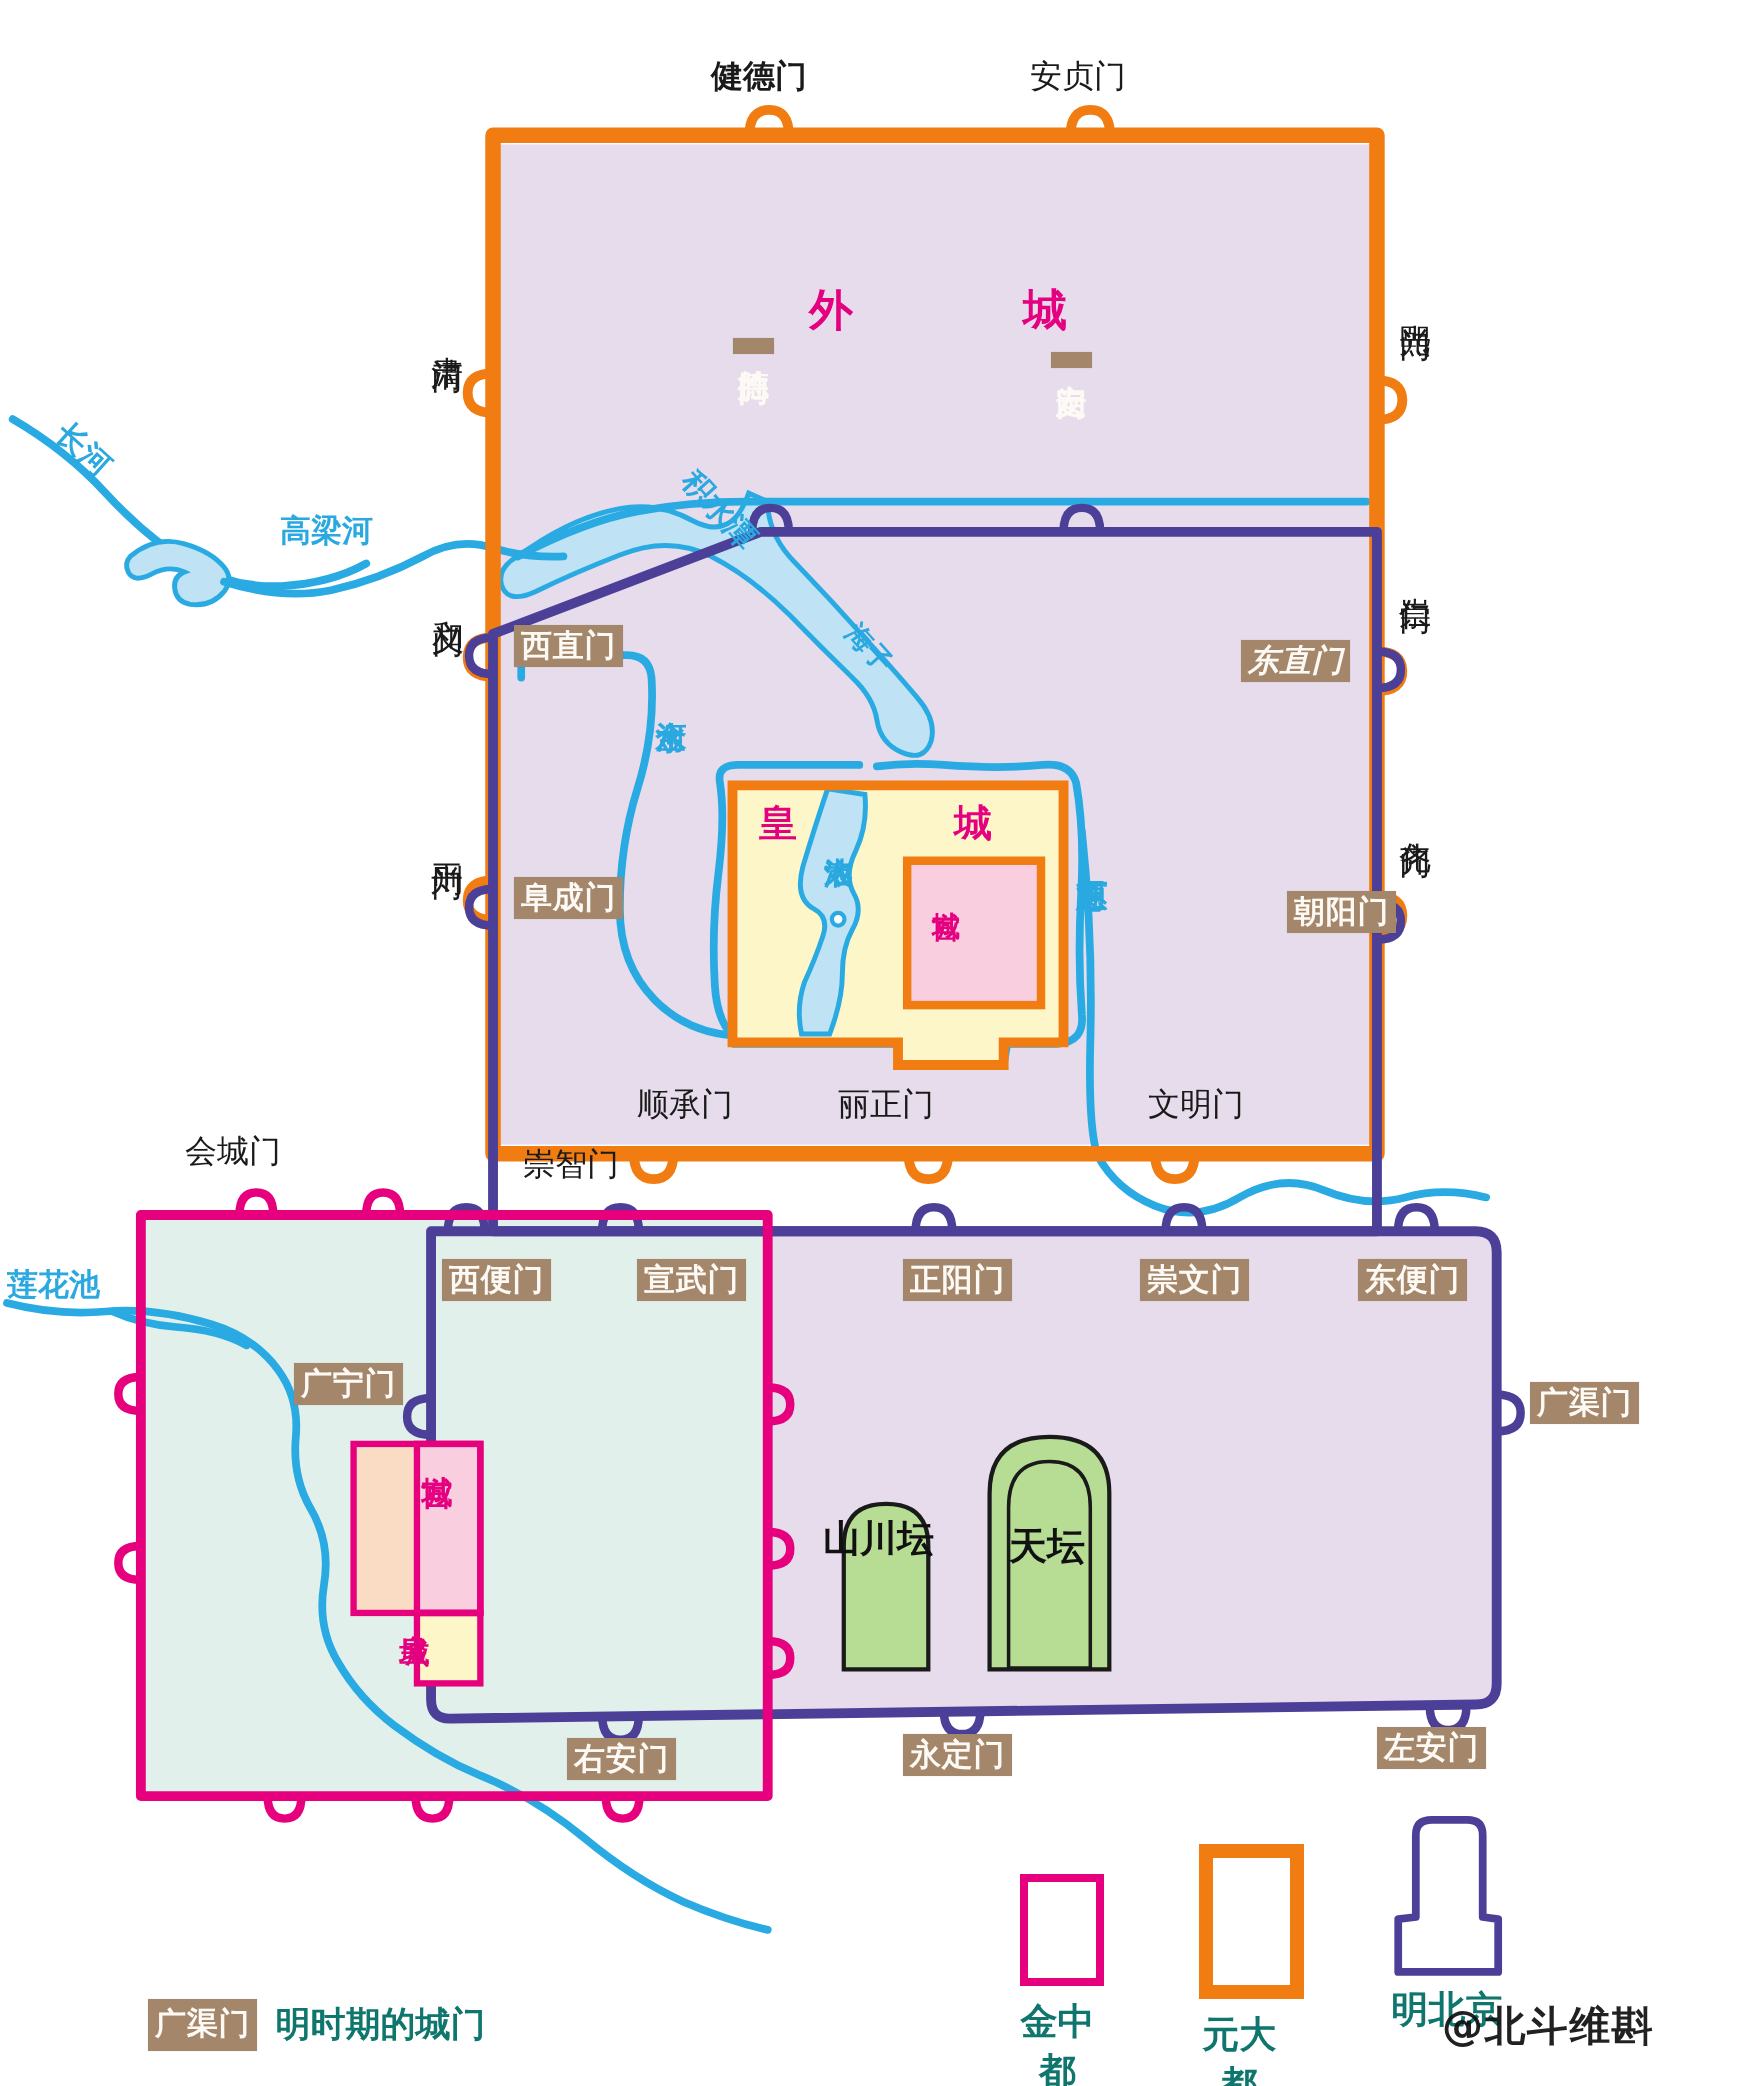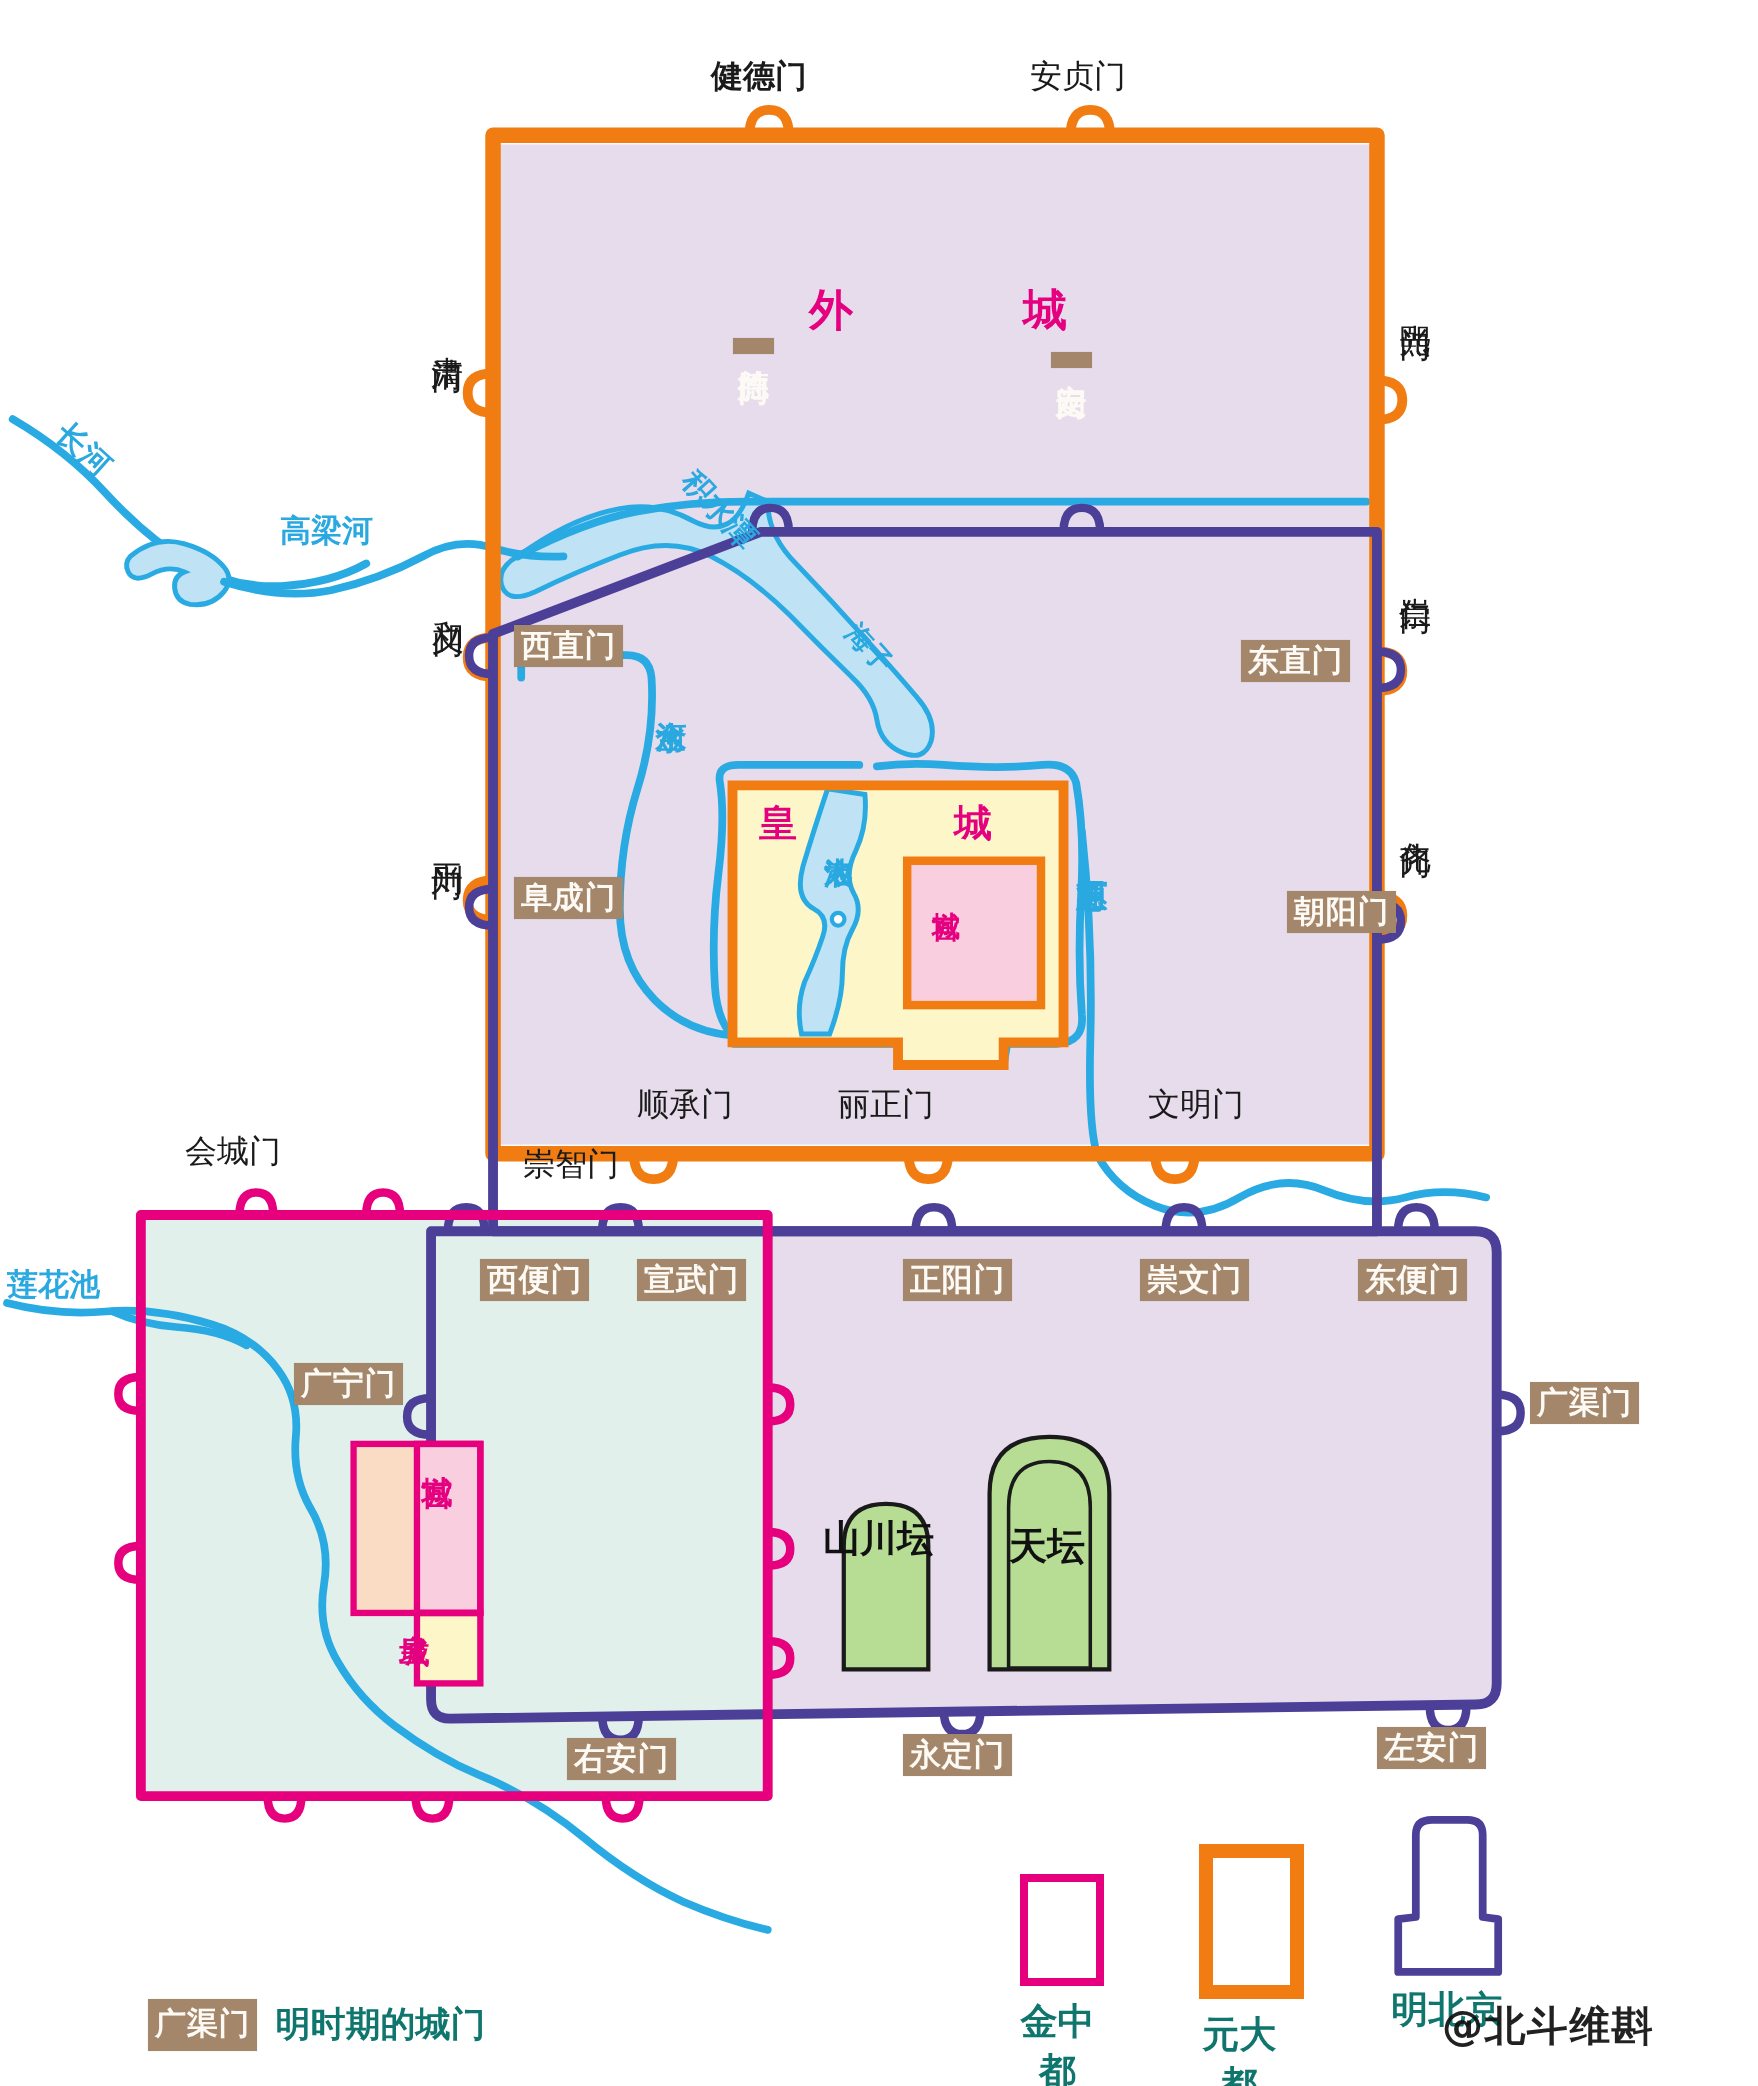--- a/index.html
+++ b/index.html
@@ -185,24 +185,24 @@
 <div class="lbl yuan-gate" style="left:637px;top:1088px;">顺承门</div>
 <div class="lbl yuan-gate" style="left:838px;top:1088px;">丽正门</div>
 <div class="lbl yuan-gate" style="left:1148px;top:1088px;">文明门</div>
 <div class="lbl yuan-gate" style="left:523px;top:1148px;">崇智门</div>
 <div class="lbl yuan-gate" style="left:185px;top:1135px;">会城门</div>
 
 <div class="lbl ming-gate v" style="left:733px;top:338px;">德胜门</div>
 <div class="lbl ming-gate v" style="left:1051px;top:352px;">安定门</div>
 <div class="lbl ming-gate" style="left:514px;top:625px;">西直门</div>
 <div class="lbl ming-gate" style="left:514px;top:877px;">阜成门</div>
-<div class="lbl ming-gate" style="left:1241px;top:640px;">东直门</div>
+<div class="lbl ming-gate" style="left:1241px;top:640px;font-style:italic;">东直门</div>
 <div class="lbl ming-gate" style="left:1241px;top:891px;margin-left:46px;">朝阳门</div>
 
-<div class="lbl ming-gate" style="left:442px;top:1259px;margin-left:38px;">西便门</div>
+<div class="lbl ming-gate" style="left:442px;top:1259px;">西便门</div>
 <div class="lbl ming-gate" style="left:637px;top:1259px;">宣武门</div>
 <div class="lbl ming-gate" style="left:903px;top:1259px;">正阳门</div>
 <div class="lbl ming-gate" style="left:1140px;top:1259px;">崇文门</div>
 <div class="lbl ming-gate" style="left:1358px;top:1259px;">东便门</div>
 
 <div class="lbl ming-gate" style="left:294px;top:1363px;">广宁门</div>
 <div class="lbl ming-gate" style="left:1530px;top:1382px;">广渠门</div>
 <div class="lbl ming-gate" style="left:567px;top:1738px;">右安门</div>
 <div class="lbl ming-gate" style="left:903px;top:1734px;">永定门</div>
 <div class="lbl ming-gate" style="left:1377px;top:1727px;">左安门</div>

